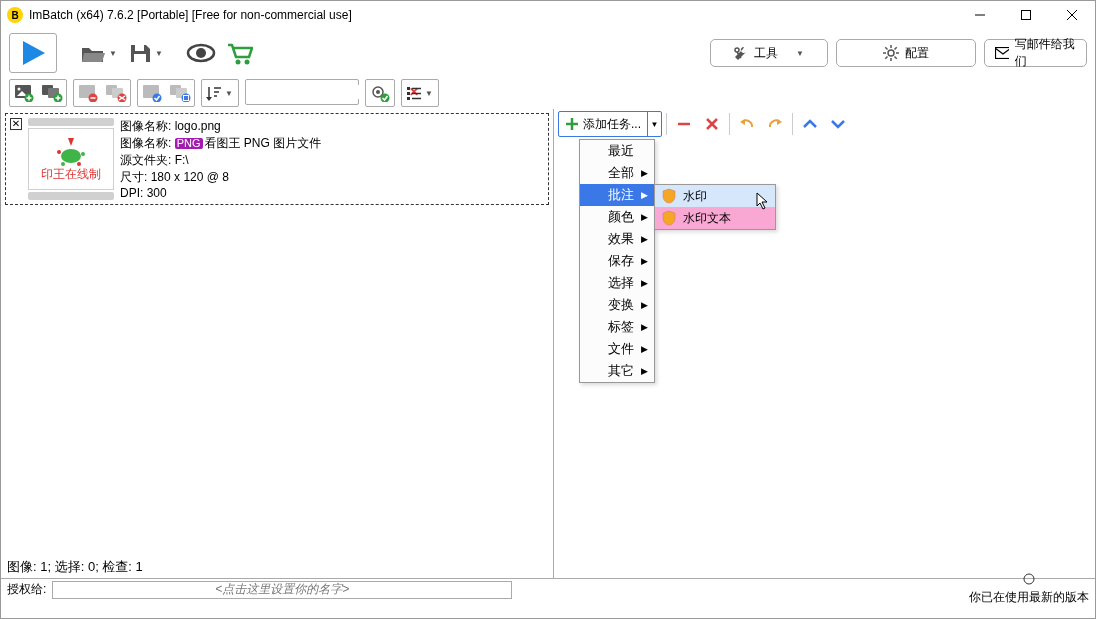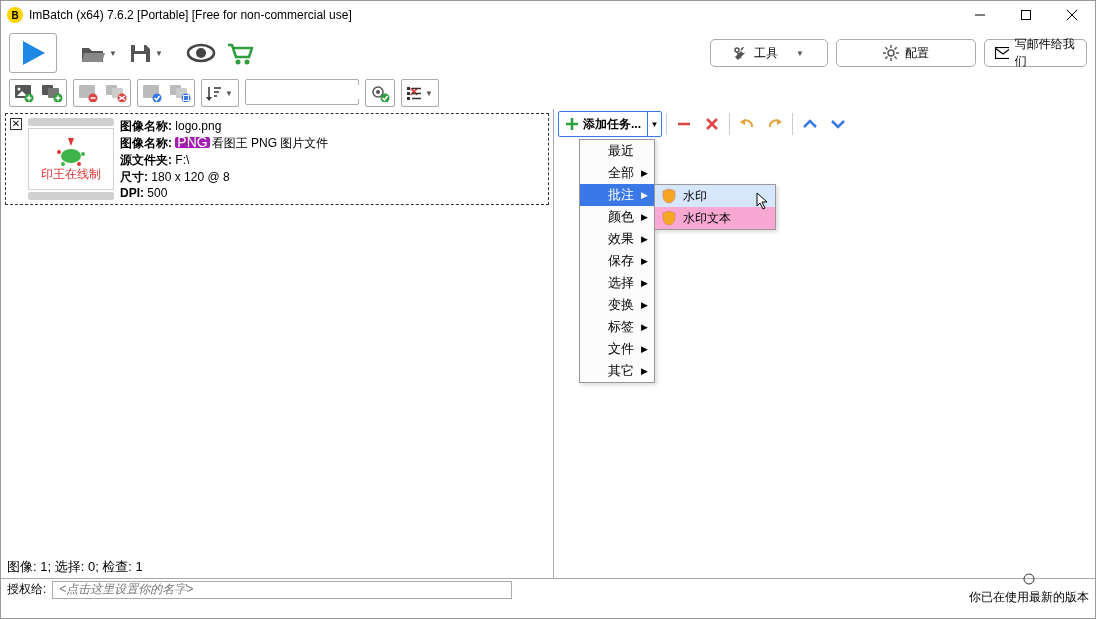--- a/index.html
+++ b/index.html
@@ -29,44 +29,44 @@
 
 .body-row { display: flex; height: calc(619px - 28px - 48px - 30px - 22px - 22px); }
 .left-pane { width: 552px; border-right: 0; display: flex; flex-direction: column; }
 .image-area { flex: 1; padding: 4px; }
 .image-item { border: 1px dashed #333; padding: 4px; display: flex; gap: 6px; background: #fff; }
 .remove-x { width: 12px; height: 12px; font-size: 10px; border: 1px solid #333; text-align: center; line-height: 10px; }
 .thumb-col { display: flex; flex-direction: column; gap: 2px; }
 .gray-bar { height: 8px; width: 86px; background: #d0d0d0; border-radius: 2px; }
 .thumb { width: 86px; height: 62px; background: #fff; border: 1px solid #d0d0d0; display: flex; align-items: center; justify-content: center; position: relative; }
 .meta { display: flex; flex-direction: column; gap: 0; font-size: 13px; }
-.meta-line b { font-weight: bold; }
-.png-icon { display: inline-flex; background: #a21caf; color: #fff; font-size: 14px; padding: 0 2px; border-radius: 2px; margin-right: 2px; line-height: 11px; }
+.meta-line b { font-weight: normal; }
+.png-icon { display: inline-flex; background: #a21caf; color: #fff; font-size: 11px; padding: 0 2px; border-radius: 2px; margin-right: 2px; line-height: 11px; }
 .status-line { font-size: 13px; padding: 2px 6px; }
 
 .right-pane { flex: 1; border-left: 1px solid #aaa; position: relative; }
-.right-toolbar { display: flex; align-items: center; padding: 2px 4px; gap: 2px; font-weight: bold; }
+.right-toolbar { display: flex; align-items: center; padding: 2px 4px; gap: 2px; }
 .add-task-btn { height: 26px; border: 1px solid #3b78e7; border-radius: 2px; display: flex; align-items: center; background: #fff; }
 .add-task-main { display: flex; align-items: center; padding: 0 6px; gap: 4px; font-size: 14px; }
 .add-task-drop { width: 14px; border-left: 1px solid #3b78e7; height: 100%; display: flex; align-items: center; justify-content: center; font-size: 8px; }
 .icon-btn { width: 26px; height: 26px; display: flex; align-items: center; justify-content: center; font-size: 16px; }
 .sep { width: 1px; height: 22px; background: #ccc; margin: 0 2px; }
 
 .dropdown-menu { position: absolute; left: 25px; top: 30px; border: 1px solid #999; background: #fcfcfc; box-shadow: 2px 2px 4px rgba(0,0,0,0.15); }
 .menu-item { height: 22px; display: flex; align-items: center; justify-content: flex-end; padding: 0 20px 0 28px; position: relative; font-size: 13px; min-width: 60px; }
 .menu-item .arrow { position: absolute; right: 6px; font-size: 9px; }
 .menu-item.highlight { background: #3b78e7; color: #fff; }
 .submenu { position: absolute; left: 100%; top: 44px; border: 1px solid #999; background: #f9a8d4; box-shadow: 2px 2px 4px rgba(0,0,0,0.15); }
 .sub-item { height: 22px; display: flex; align-items: center; padding: 0 44px 0 6px; gap: 6px; font-size: 13px; white-space: nowrap; }
 .sub-item.highlight { background: #d6e6fb; }
 .shield-icon-svg { fill: #f5a623; stroke: #c77; stroke-width: 0.5; }
 .cursor-arrow { position: absolute; left: 176px; top: 52px; font-size: 14px; pointer-events: none; }
 
 .bottom1 { height: 22px; border-top: 1px solid #aaa; display: flex; align-items: center; padding: 0 6px; gap: 6px; font-size: 13px; }
-.license-box { border: 1px solid #aaa; flex: 0 0 460px; height: 18px; display: flex; align-items: center; color: #777; font-style: italic; padding: 0 6px; }
+.license-box { border: 1px solid #aaa; flex: 0 0 460px; height: 18px; display: flex; align-items: center; color: #777; font-style: italic; padding: 0 6px; justify-content: center; }
 .right-status { margin-left: auto; display: flex; align-items: center; gap: 4px; flex-direction: column; }
 
 svg { display: block; }
 </style>
 </head>
 <body>
 
 <div class="titlebar">
   <span class="app-icon">B</span>
   <span class="title-text">ImBatch (x64) 7.6.2 [Portable] [Free for non-commercial use]</span>
@@ -281,21 +281,21 @@
                 <text x="30" y="44" text-anchor="middle" font-size="6" fill="#d33">水印王在线制作</text>
               </svg>
           </div>
           <div class="gray-bar"></div>
         </div>
         <div class="meta">
           <div class="meta-line"><b>图像名称:</b> <span>logo.png</span></div>
           <div class="meta-line"><b>图像名称:</b> <span class="png-icon">PNG</span><span>看图王 PNG 图片文件</span></div>
           <div class="meta-line"><b>源文件夹:</b> <span>F:\</span></div>
           <div class="meta-line"><b>尺寸:</b> <span>180 x 120 @ 8</span></div>
-          <div class="meta-line"><b>DPI:</b> <span>500</span></div>
+          <div class="meta-line"><b>DPI:</b> <span>300</span></div>
         </div>
       </div>
     </div>
     <div class="status-line">图像: 1; 选择: 0; 检查: 1</div>
   </div>
 
   <div class="right-pane">
     <div class="right-toolbar">
       <div class="add-task-btn">
         <div class="add-task-main">

